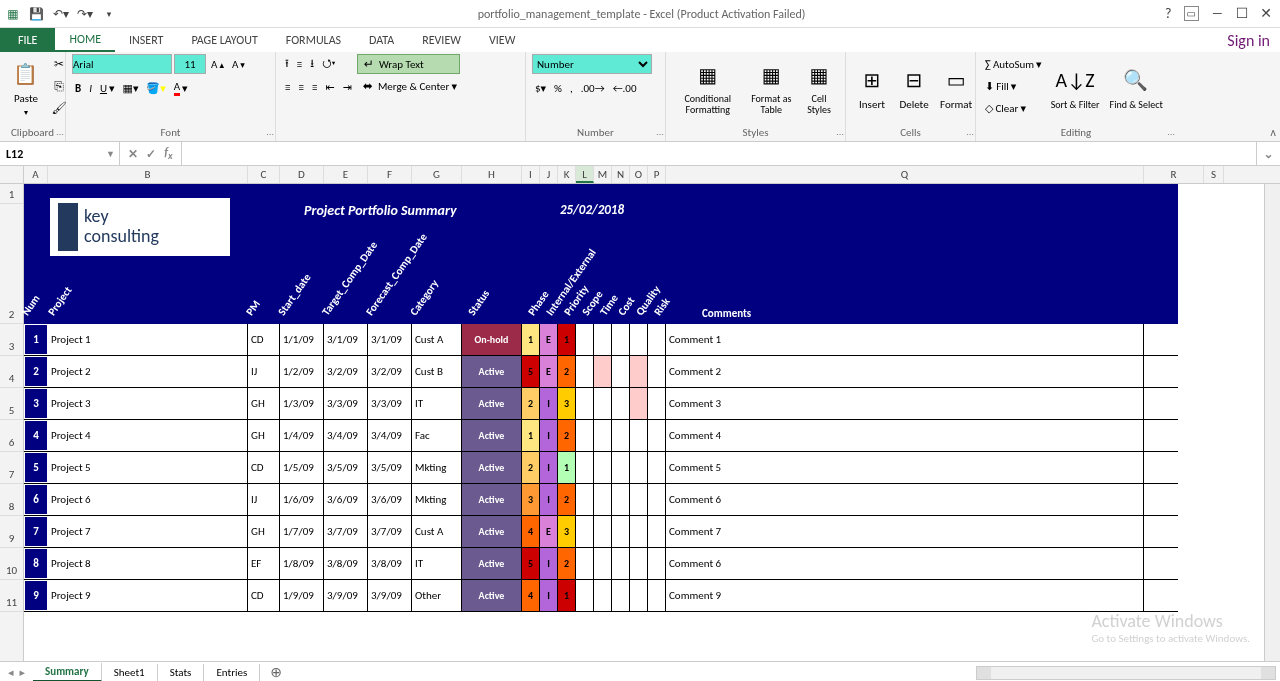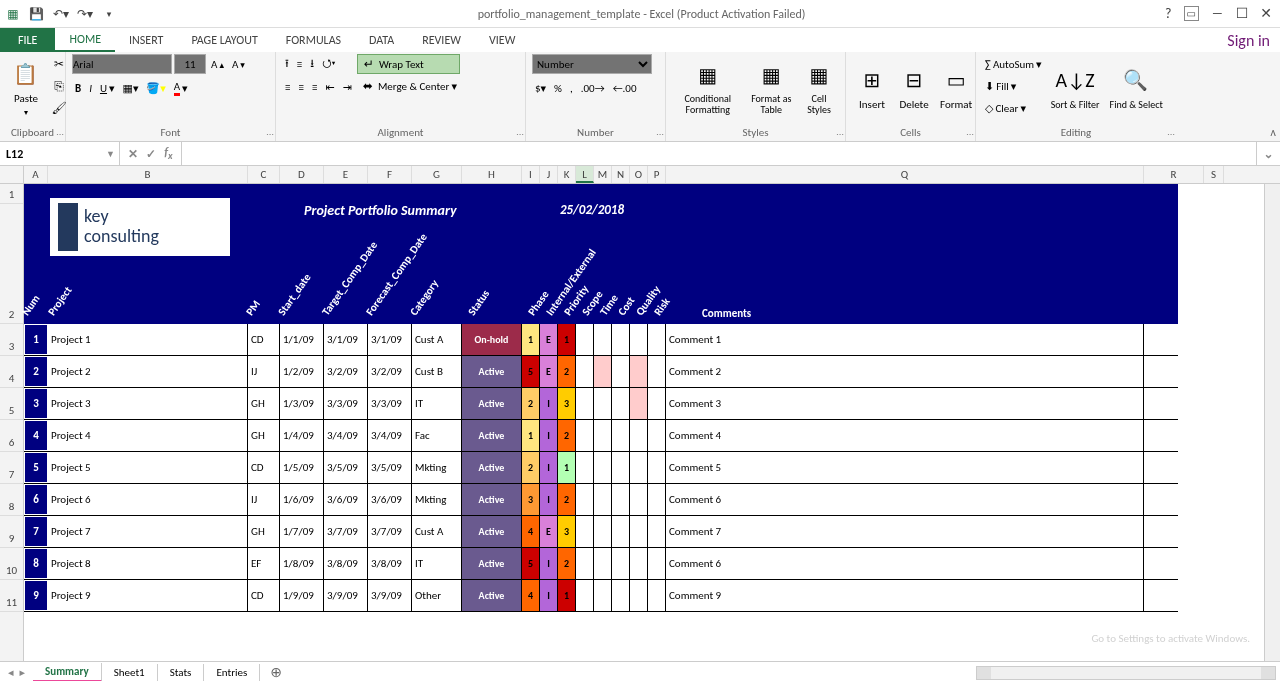--- a/index.html
+++ b/index.html
@@ -28,21 +28,21 @@
 .rgroup .glabel { text-align: center; color: #666; font-size: 11px; padding-bottom: 2px; position: relative; }
 .rgroup .glabel::after { content: '⁝'; position: absolute; right: -2px; bottom: 0; font-size: 9px; color: #888; transform: rotate(90deg);}
 .rgroup .tools { display: flex; gap: 2px; flex: 1; align-items: flex-start; }
 .rbtn { font-size: 11px; padding: 1px 3px; display: inline-flex; align-items: center; gap: 2px; cursor: pointer; min-height: 20px; }
 .rbtn.big { flex-direction: column; align-items: center; justify-content: center; height: 66px; padding: 2px 4px; text-align: center; }
 .rbtn.big .ricon { width: 32px; height: 32px; display: flex; align-items: center; justify-content: center; font-size: 20px; }
 .rbtn .ricon { width: 16px; height: 16px; display: inline-flex; align-items: center; justify-content: center; font-size: 12px; }
 .rbtn.wrap-active { background: #b7dbb1; border: 1px solid #6fa868; }
 .stack { display: flex; flex-direction: column; gap: 2px; }
 .hrow { display: flex; gap: 2px; }
-select.ribbon-sel, input.ribbon-inp { font-size: 11px; border: 1px solid #aaa; background: #737373; }
+select.ribbon-sel, input.ribbon-inp { font-size: 11px; border: 1px solid #aaa; background: #5eead4; }
 input.font-size { width: 32px; height: 20px; text-align: center; }
 select.num-fmt { width: 120px; height: 20px; }
 .collapse-ribbon { position: absolute; right: 4px; bottom: 2px; font-size: 12px; color: #666; cursor:pointer; }
 
 
 .fbar { height: 24px; display: flex; align-items: stretch; border-bottom: 1px solid #ccc; font-size: 12px; font-weight: bold; }
 .namebox { width: 120px; border-right: 1px solid #ccc; display: flex; align-items: center; padding-left: 6px; background:#fff; justify-content: space-between;}
 .namebox span.dd { color:#888; padding-right:4px; font-size:9px;}
 .fbar .fx-ctrls { display: flex; align-items: center; gap: 8px; padding: 0 8px; border-right: 1px solid #ccc; color: #888; }
 .fbar .formula { flex: 1; background: #fff; }
@@ -75,21 +75,21 @@
 .data-row { position: absolute; left: 0; right: 0; height: 32px; display: flex; border-bottom: 1px solid #000; font-size: 11px; }
 .data-row .c { border-right: 1px solid #000; display: flex; align-items: center; padding: 0 3px; background: #fff; overflow: hidden; white-space: nowrap; }
 .data-row .c.num { background: #000080; color: #fff; border: 1px solid #fff; font-weight: bold; justify-content: center; }
 .data-row .c.status { color: #fff; font-weight: bold; font-size: 10px; justify-content: center; }
 .data-row .c.tiny { justify-content: center; font-size: 10px; font-weight: bold; padding:0; }
 
 
 .sheet-tabs { height: 22px; display: flex; align-items: center; background: #fff; border-top: 1px solid #ccc; font-size: 11px; }
 .sheet-tabs .nav { display: flex; gap: 6px; padding: 0 8px; color: #888; }
 .sheet-tabs .stab { padding: 2px 12px; border-right: 1px solid #ccc; cursor: pointer; }
-.sheet-tabs .stab.active { color: #217346; font-weight: bold; border-bottom: 2px solid #ec4899; background:#fff;}
+.sheet-tabs .stab.active { color: #217346; font-weight: bold; border-bottom: 2px solid #14532d; background:#fff;}
 .sheet-tabs .addsheet { padding: 0 10px; font-size: 14px; color: #666; cursor: pointer; }
 .sheet-tabs .hscroll { flex:1; display:flex; justify-content:flex-end; padding-right:4px;}
 .sheet-tabs .hscroll .bar { width:300px;height:14px;background:#f0f0f0;border:1px solid #ccc;position:relative;}
 .sheet-tabs .hscroll .bar::before,.sheet-tabs .hscroll .bar::after{content:'';position:absolute;top:0;bottom:0;width:14px;background:#e0e0e0;}
 .sheet-tabs .hscroll .bar::before{left:0;}
 .sheet-tabs .hscroll .bar::after{right:0;}
 
 .watermark { position: absolute; right: 30px; bottom: 36px; color: #d1d1d1; font-size: 18px; pointer-events: none; text-align: left;}
 .watermark .sub { font-size: 11px; }
 
@@ -196,21 +196,20 @@
           </div>
         </div>
         <div class="stack">
           <span class="rbtn wrap-active">
               <span class="ricon">↵</span>
               <span>Wrap Text</span>
             </span>
           <span class="rbtn"><span class="ricon">⬌</span><span>Merge &amp; Center</span>▾</span>
         </div>
       </div>
-      <div class="glabel">Alignment</div>
     </div>
 
     <div class="rgroup" style="width:140px;">
       <div class="stack" style="gap:4px;">
         <select class="ribbon-sel num-fmt"><option>Number</option></select>
         <div class="hrow">
           <span class="rbtn">$▾</span>
           <span class="rbtn">%</span>
           <span class="rbtn">,</span>
           <span class="rbtn">.00→</span>
@@ -550,14 +549,15 @@
   <div class="stab">Sheet1</div>
   <div class="stab">Stats</div>
   <div class="stab">Entries</div>
   <div class="addsheet">⊕</div>
   <div class="hscroll">
       <div class="bar"></div>
     </div>
 </div>
 
 <div class="watermark">
+  <div>Activate Windows</div>
   <div class="sub">Go to Settings to activate Windows.</div>
 </div>
 
 </body></html>

